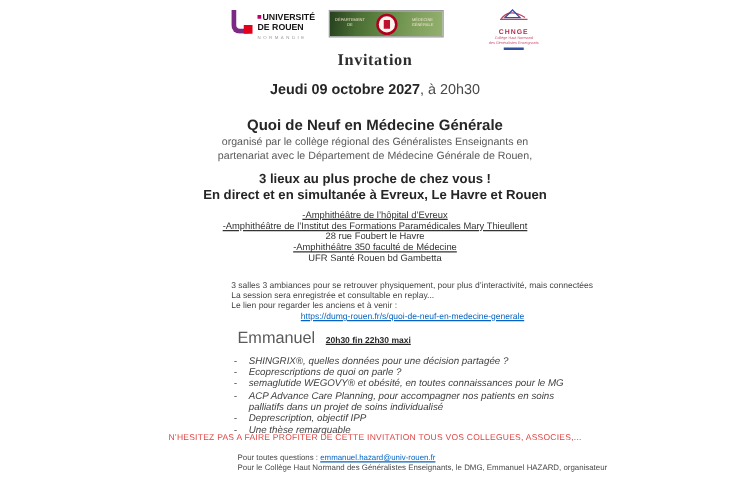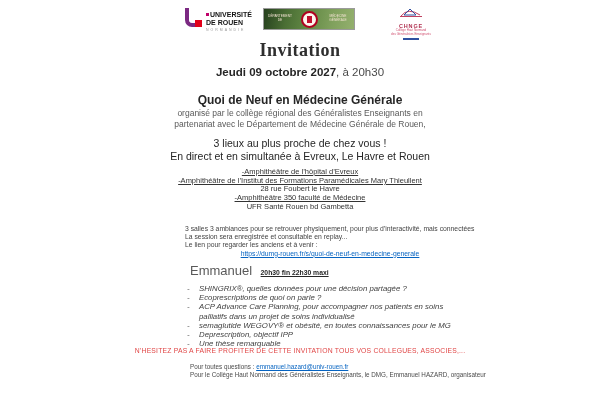--- a/index.html
+++ b/index.html
@@ -29,28 +29,28 @@
   .dumg-badge { width:13px; height:13px; border-radius:50%; background:#fdf6ee;
     border:2px solid #b00020; position:relative; flex:0 0 auto; }
   .dumg-badge::after { content:""; position:absolute; left:4px; top:3px; width:5px; height:7px; background:#c01030; }
 
   .logo-chnge { position:absolute; left:386px; top:4px; width:50px; text-align:center; }
   .chnge-name { font-size:5.5px; font-weight:bold; color:#b03050; letter-spacing:0.8px; margin-top:1px; }
   .chnge-sub { font-size:3px; color:#d05070; line-height:3.8px; }
   .chnge-bar { width:16px; height:1.5px; background:#3050a0; margin:1.5px auto 0; }
 
   
-  .invitation { top:40px; font-family:"Liberation Serif", serif; font-size:18px;
+  .invitation { top:40px; font-family:"Liberation Serif", serif; font-size:13px;
     font-weight:bold; color:#2e2e2e; letter-spacing:0.5px; }
   .date-line { top:66px; font-size:11.5px; color:#4a4a4a; }
   .date-line .b { font-weight:bold; color:#262626; }
   .event-title { top:93px; font-size:12px; font-weight:bold; color:#262626;
     text-underline-offset:2px; }
   .organizer { top:108px; font-size:8.5px; color:#595959; line-height:10.5px; }
-  .venues-intro { top:137px; font-size:10.5px; font-weight:normal; color:#262626; line-height:13px; }
+  .venues-intro { top:137px; font-size:10.5px; font-weight:bold; color:#262626; line-height:13px; }
   .venues { top:168px; font-size:7.5px; color:#333; line-height:8.7px; }
   .venue-name { text-decoration:underline; }
 
   
   .info { top:225px; left:185px; width:290px; font-size:6.8px; color:#444; line-height:7.9px; text-align:left; }
   .info-link-line { text-align:center; margin-top:1px; }
   a.link { color:#0563c1; text-decoration:underline; cursor:pointer; }
 
   
   .programme-head { top:261px; left:190px; width:300px; text-align:left; }
@@ -143,24 +143,24 @@
   </div>
 
   <div class="abs items">
     <div class="item">
         <span>SHINGRIX®, quelles données pour une décision partagée ?</span>
       </div>
     <div class="item">
         <span>Ecoprescriptions de quoi on parle ?</span>
       </div>
     <div class="item">
-        <span>ACP Advance Care Planning, pour accompagner nos patients en soins palliatifs dans un projet de soins individualisé</span>
+        <span>semaglutide WEGOVY® et obésité, en toutes connaissances pour le MG</span>
       </div>
     <div class="item">
-        <span>semaglutide WEGOVY® et obésité, en toutes connaissances pour le MG</span>
+        <span>ACP Advance Care Planning, pour accompagner nos patients en soins palliatifs dans un projet de soins individualisé</span>
       </div>
     <div class="item">
         <span>Deprescription, objectif IPP</span>
       </div>
     <div class="item">
         <span>Une thèse remarquable</span>
       </div>
   </div>
 
   <div class="abs center callout" style="color: rgb(224, 69, 69);">N’HESITEZ PAS A FAIRE PROFITER DE CETTE INVITATION TOUS VOS COLLEGUES, ASSOCIES,...</div>

